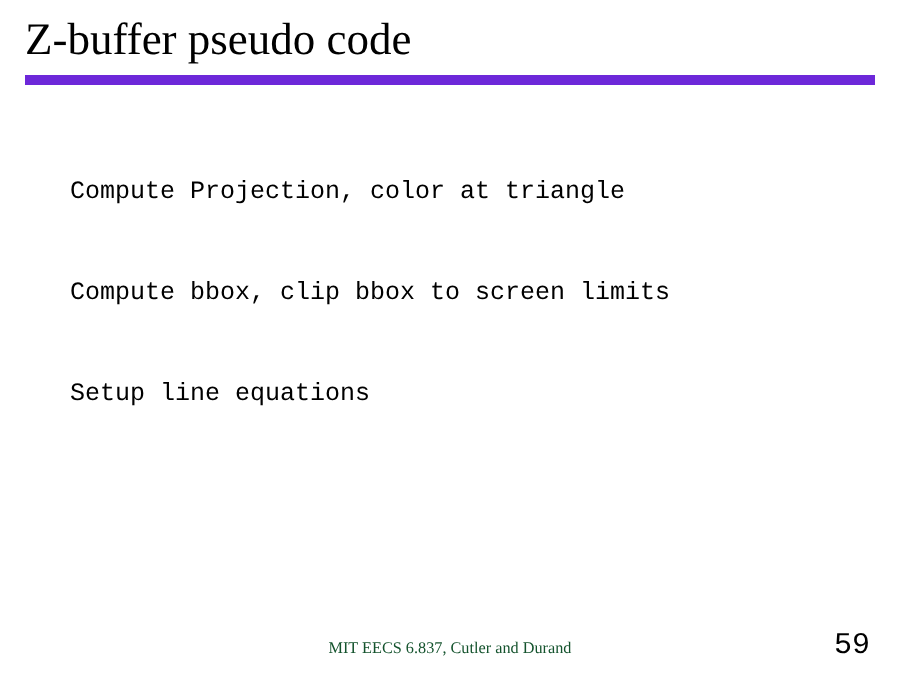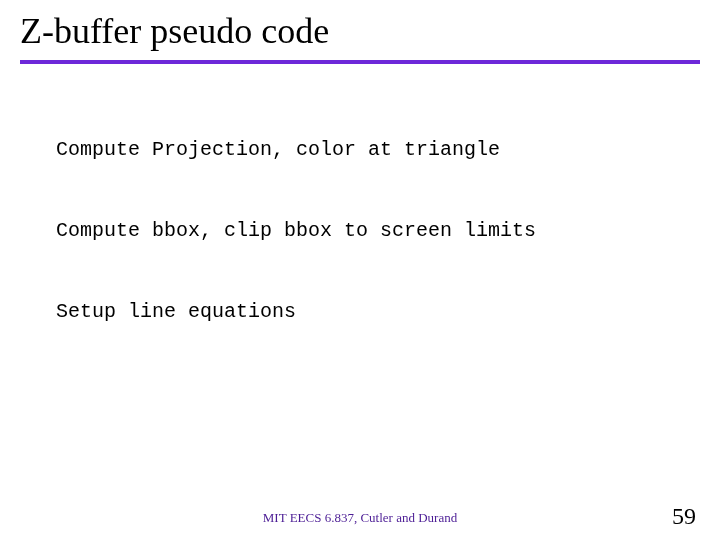--- a/index.html
+++ b/index.html
@@ -19,47 +19,47 @@
       width: 100%;
       height: 100%;
       padding: 10px 20px 20px 20px;
       position: relative;
     }
     .title {
       font-size: 36px;
       font-weight: normal;
       font-family: 'Times New Roman', Times, serif;
       padding-bottom: 8px;
-      border-bottom: 4px solid #6d28d9;
+      border-bottom: 8px solid #6d28d9;
       margin-bottom: 18px;
     }
     .code-block {
       font-family: 'Courier New', Courier, monospace;
       font-size: 20px;
       line-height: 1.35;
       white-space: pre;
     }
     .code-block .line {
       display: block;
     }
     .footer {
       position: absolute;
       bottom: 14px;
       left: 0;
       width: 100%;
       text-align: center;
       font-family: 'Times New Roman', Times, serif;
       font-size: 13px;
-      color: #4c1d95;
+      color: #14532d;
     }
     .page-number {
       position: absolute;
       bottom: 10px;
       right: 24px;
-      font-family: Liberation Serif, serif;
+      font-family: Liberation Mono, monospace;
       font-size: 24px;
       color: #000000;
       text-align: right;
     }
   </style>
 </head>
 <body>
 
 <div class="slide">
   <h1 class="title">Z-buffer pseudo code</h1>

